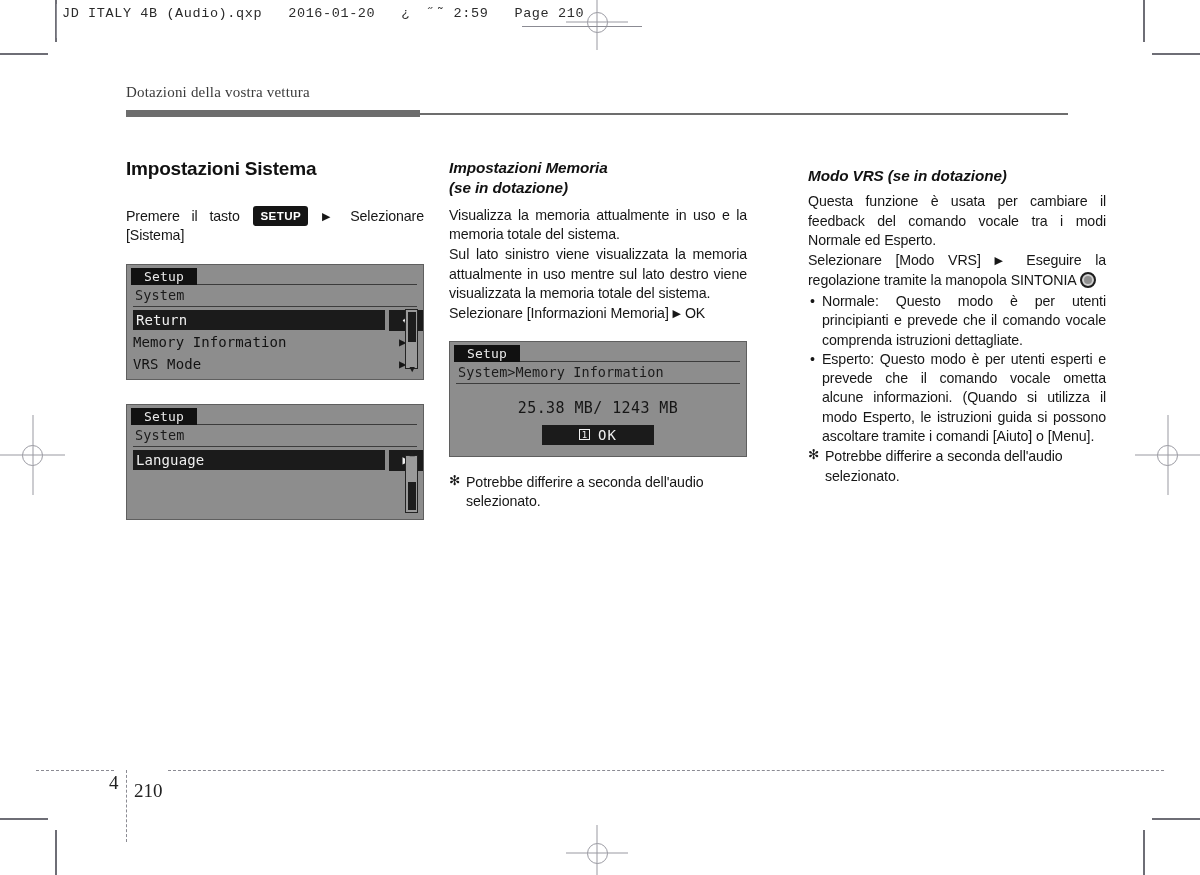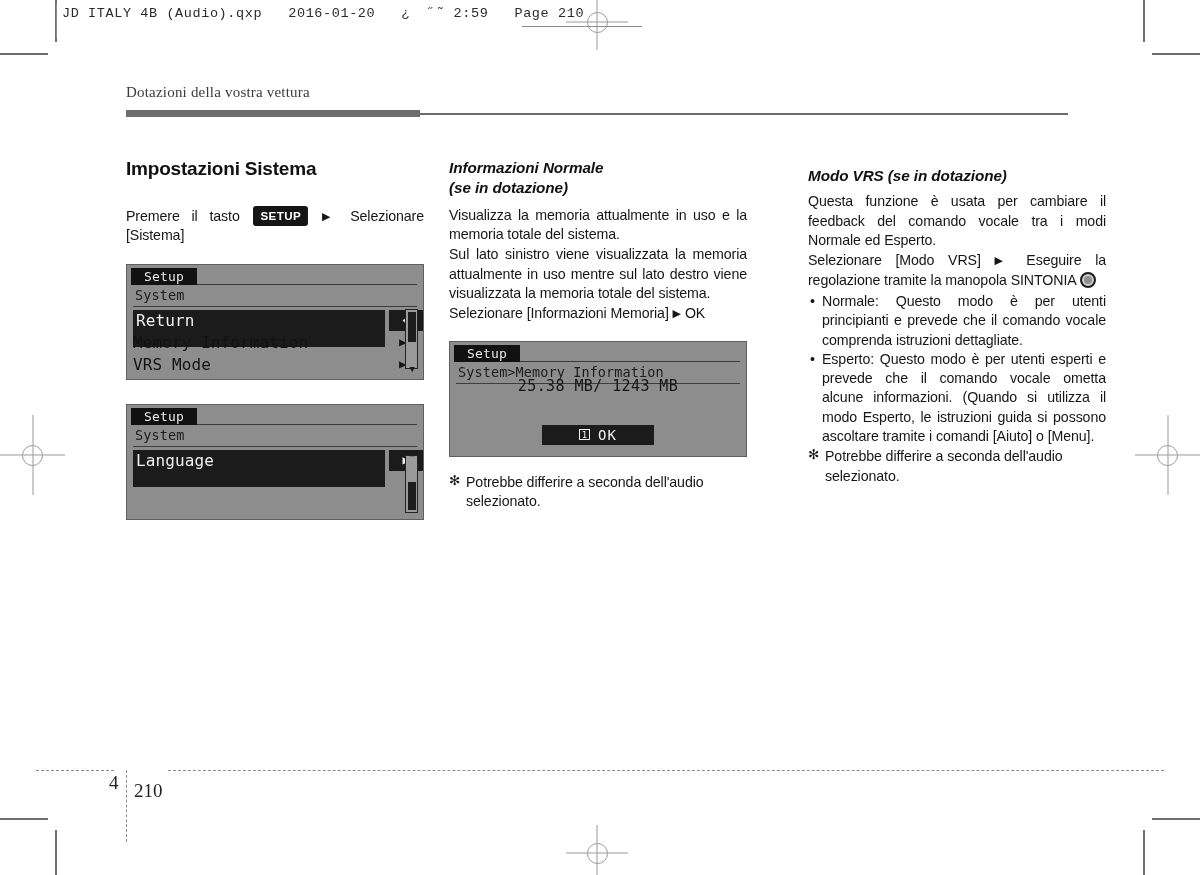--- a/index.html
+++ b/index.html
@@ -244,22 +244,22 @@
   .lcd-crumb-rule {
     position: absolute;
     left: 6px; top: 41px;
     right: 6px; height: 1.5px;
     background: #3d3d3d;
   }
 
   .lcd-row {
     position: absolute;
     left: 6px;
-    height: 37px;
-    font-size: 16px;
+    height: 20px;
+    font-size: 14px;
     line-height: 21px;
     color: #121212;
     letter-spacing: .1px;
     white-space: nowrap;
   }
   .lcd-row.sel {
     background: #1b1b1b;
     color: #efefef;
     padding-left: 3px;
   }
@@ -442,41 +442,41 @@
     <div class="lcd-sb" style="top:50px; height:58px;">
       <div class="thumb" style="top:26px; height:28px;"></div>
     </div>
     <div class="lcd-sb-cap" style="top:44px;">▲</div>
   </div>
 </div>
 
 <div class="col" id="col2">
 
   <h3 class="sec-title-it">
-    <span>Informazioni Normale</span><br>
+    <span>Impostazioni Memoria</span><br>
     <span>(se in dotazione)</span>
   </h3>
 
   <p class="body">Visualizza la memoria attualmente in uso e la memoria totale del sistema.</p>
 
   <p class="body">Sul lato sinistro viene visualizzata la memoria attualmente in uso mentre sul lato destro viene visualizzata la memoria totale del sistema.</p>
 
   <p class="body">
     <span>Selezionare [Informazioni Memoria]</span>
     <span class="tri">▶</span>
     <span>OK</span>
   </p>
 
   <div class="lcd lcd-h116" style="margin-top:17px;">
     <div class="lcd-tab">Setup</div>
     <div class="lcd-topline"></div>
     <div class="lcd-crumb">System&gt;Memory Information</div>
     <div class="lcd-crumb-rule"></div>
 
-    <div class="lcd-center" style="top:35px;">25.38 MB/ 1243 MB</div>
+    <div class="lcd-center" style="top:57px;">25.38 MB/ 1243 MB</div>
 
     <div class="lcd-okbtn" style="top:83px;">
       <span class="num">1</span><span>OK</span>
     </div>
   </div>
 
   <div class="note" style="margin-top:16px;">
     <span class="star">✻</span>
     <span>Potrebbe differire a seconda dell'audio selezionato.</span>
   </div>

